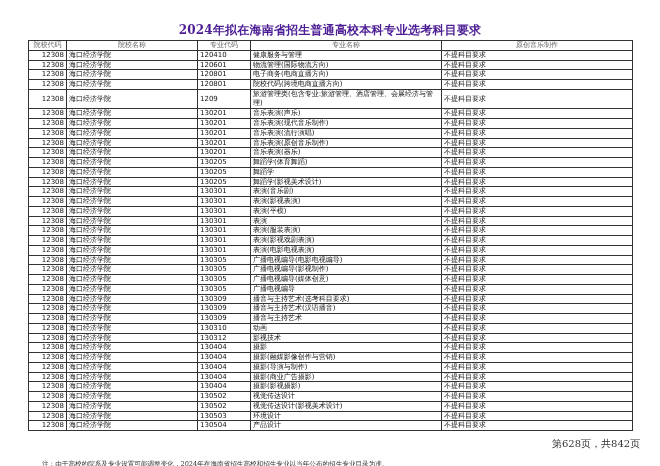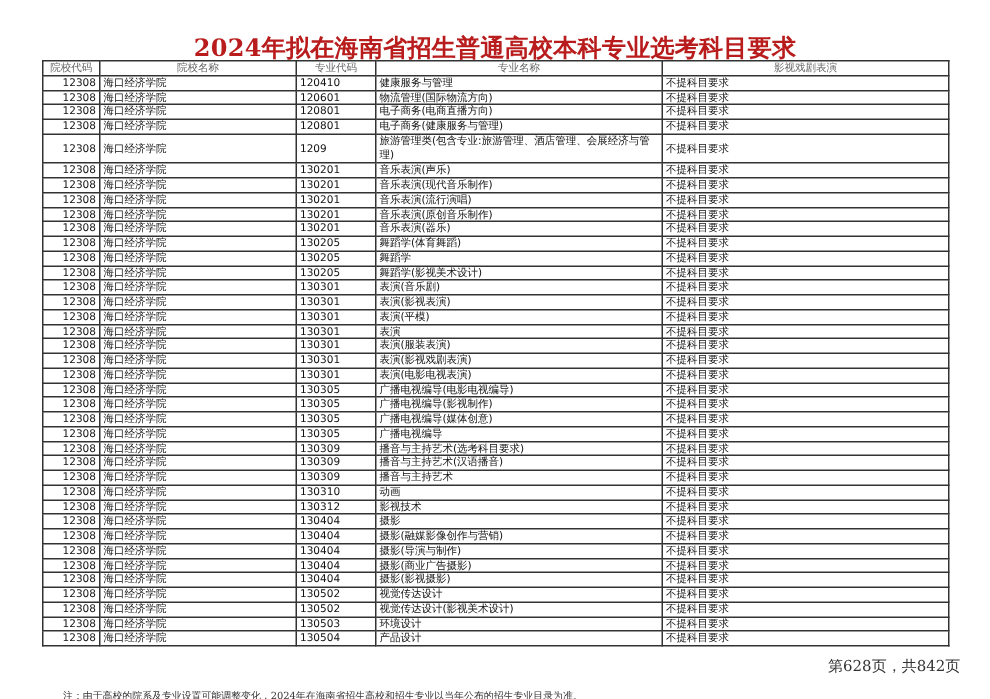--- a/index.html
+++ b/index.html
@@ -2,21 +2,21 @@
 <html><head>
 <meta charset="utf-8">
 <style>
   html, body { margin: 0; padding: 0; }
   body {
     width: 660px; height: 466px; background: #ffffff; position: relative; overflow: hidden;
     font-family: "DejaVu Sans", sans-serif; color: #111;
   }
   .title {
     position: absolute; top: 22px; left: 0; width: 660px; text-align: center;
-    font-family: "DejaVu Serif", serif; font-weight: bold; font-size: 16px; color: #b91c1c;
+    font-family: "DejaVu Serif", serif; font-weight: bold; font-size: 12px; color: #4c1d95;
     letter-spacing: 0.2px;
   }
   table.grid {
     position: absolute; top: 40px; left: 28px; width: 604px;
     border-collapse: collapse; table-layout: fixed;
     border: 1.4px solid #222;
   }
   table.grid th, table.grid td {
     border: 1px solid #333; padding: 0 2px; line-height: 8.3px; height: 8.75px;
     font-size: 7px; white-space: nowrap; overflow: hidden; vertical-align: middle;
@@ -49,21 +49,21 @@
     <col style="width:53px">
     <col style="width:191px">
     <col style="width:191px">
   </colgroup>
   <thead>
     <tr>
       <th>院校代码</th>
       <th>院校名称</th>
       <th>专业代码</th>
       <th>专业名称</th>
-      <th>影视戏剧表演</th>
+      <th>原创音乐制作</th>
     </tr>
   </thead>
   <tbody id="table-body">
       <tr>
         <td class="code">12308</td>
         <td>海口经济学院</td>
         <td>120410</td>
         <td>健康服务与管理</td>
         <td>不提科目要求</td>
       </tr>
@@ -78,21 +78,21 @@
         <td class="code">12308</td>
         <td>海口经济学院</td>
         <td>120801</td>
         <td>电子商务(电商直播方向)</td>
         <td>不提科目要求</td>
       </tr>
       <tr>
         <td class="code">12308</td>
         <td>海口经济学院</td>
         <td>120801</td>
-        <td>电子商务(健康服务与管理)</td>
+        <td>院校代码(跨境电商直播方向)</td>
         <td>不提科目要求</td>
       </tr>
       <tr class="tall">
         <td class="code">12308</td>
         <td>海口经济学院</td>
         <td>1209</td>
         <td class="wrap">旅游管理类(包含专业:旅游管理、酒店管理、会展经济与管理)</td>
         <td>不提科目要求</td>
       </tr>
       <tr>

